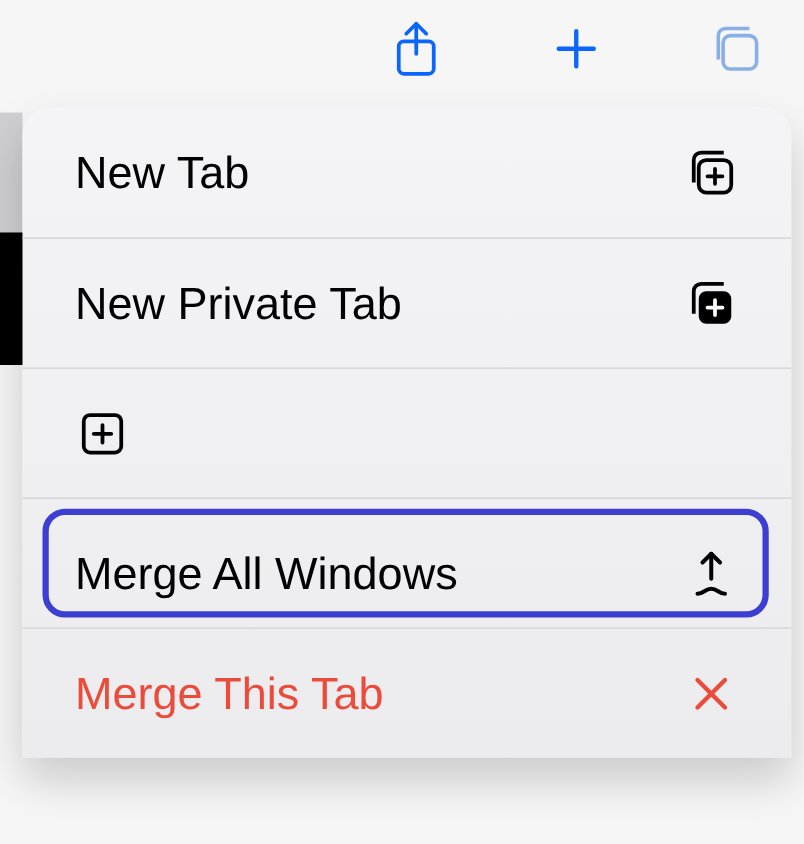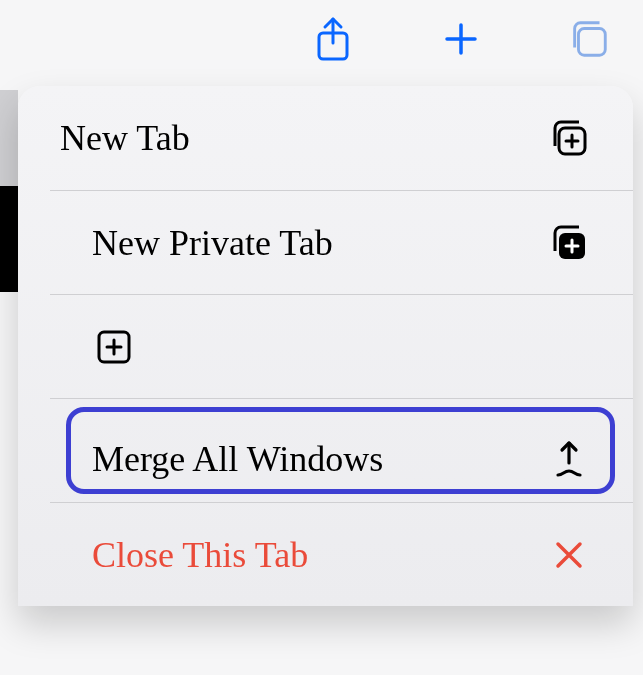--- a/index.html
+++ b/index.html
@@ -47,36 +47,34 @@
 
   
   .menu{
     position:absolute;
     left:18px;top:86px;
     right:10px;
     background:linear-gradient(#f4f4f6,#ececef);
     border-radius:22px 22px 0 0;
     box-shadow:0 18px 36px rgba(0,0,0,.18);
     overflow:visible;
-    font-family:Liberation Serif, serif;
   }
   .menu-item{
     height:104px;
     display:flex;
     align-items:center;
     justify-content:space-between;
     padding:0 42px 0 42px;
     font-size:36px;
     color:#000;
     position:relative;
     box-sizing:border-box;
   }
   .menu-item + .menu-item{
     border-top:1.5px solid #cfcfd2;
-    margin-left:32px;
   }
   .menu-item.destructive{
     color:#ea4b3a;
   }
   .menu-item.highlight-wrap{
     padding-top:22px;padding-bottom:6px;
   }
   .highlight{
     position:absolute;
     left:16px;right:18px;top:8px;bottom:8px;
@@ -166,21 +164,21 @@
     <span class="row-icon">
       <svg width="34" height="40" viewBox="0 0 34 40" fill="none" stroke="#000" stroke-width="3.2" stroke-linecap="round" stroke-linejoin="round">
         <path d="M17 4v20"></path>
         <path d="M10 11l7-7 7 7"></path>
         <path d="M6 36c5 0 6-4 11-4s6 4 11 4"></path>
       </svg>
     </span>
   </div>
 
   <div class="menu-item destructive">
-    <span>Close This Tab</span>
+    <span>Merge This Tab</span>
     <span class="row-icon">
       <svg width="34" height="34" viewBox="0 0 34 34" fill="none" stroke="#ea4b3a" stroke-width="3.5" stroke-linecap="round">
         <path d="M6 6l22 22M28 6L6 28"></path>
       </svg>
     </span>
   </div>
 
 </div>
 
 </body></html>

